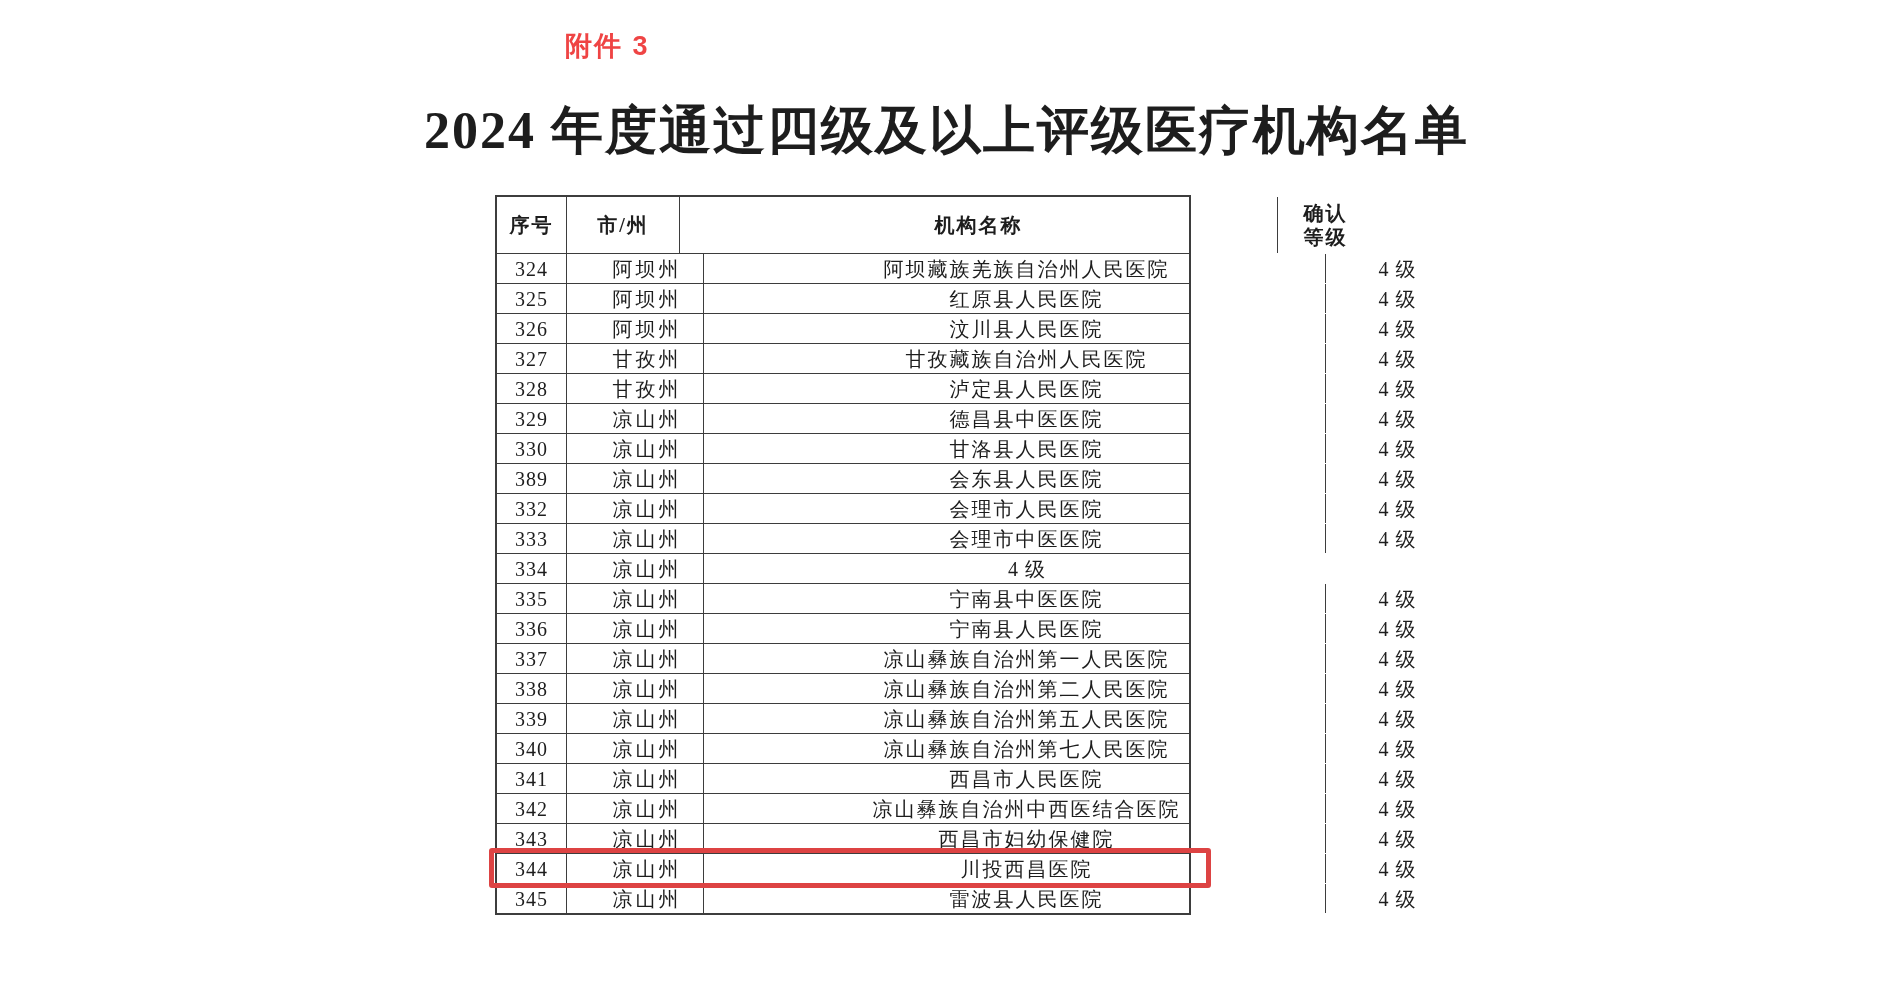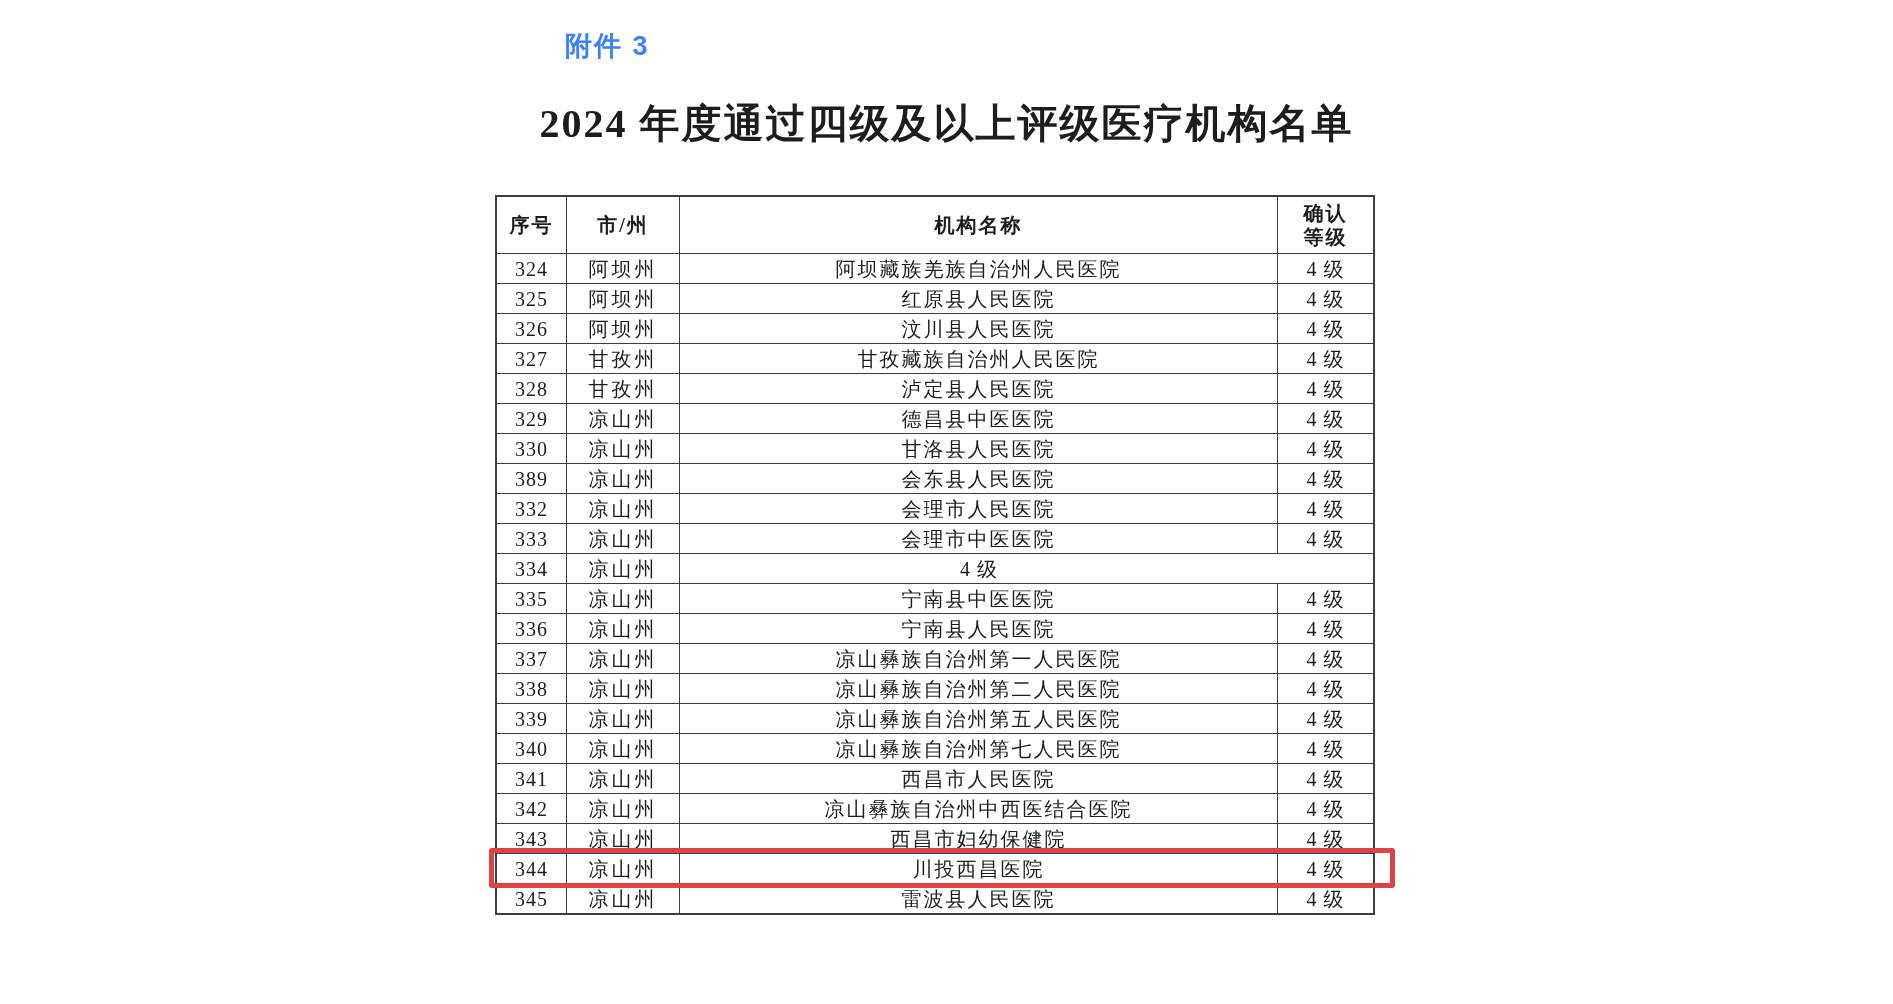--- a/index.html
+++ b/index.html
@@ -12,29 +12,29 @@
     position:relative;
     width:1893px;height:1004px;
     background:#ffffff;
     overflow:hidden;
     font-family:"Liberation Serif","DejaVu Serif",serif;
     color:var(--text);
   }
   .attachment{
     position:absolute;left:565px;top:28px;
     font-family:"Liberation Sans","DejaVu Sans",sans-serif;
-    font-weight:700;font-size:27px;letter-spacing:2px;color:#3b82f6;
+    font-weight:700;font-size:27px;letter-spacing:2px;color:#ef4444;
   }
   .doc-title{
     position:absolute;left:0;top:96px;width:1893px;
     text-align:center;
-    font-size:40px;font-weight:700;letter-spacing:2px;
+    font-size:52px;font-weight:700;letter-spacing:2px;
   }
   .table{
-    position:absolute;left:495px;top:195px;width:880px;
+    position:absolute;left:495px;top:195px;width:696px;
     box-sizing:border-box;
     border:2px solid var(--border);
     background:#fff;
   }
   .row{
     display:grid;
     grid-template-columns:70px 113px 598px 95px;
   }
   .cell{
     box-sizing:border-box;
@@ -42,20 +42,21 @@
     font-size:20px;line-height:1.2;
     text-align:center;
     overflow:hidden;
   }
   .cell:not(.last){border-right:1.5px solid var(--border);}
   .header-row{height:56px;font-weight:700;}
   .header-row .cell{flex-direction:column;letter-spacing:2px;}
   .data-row{
     box-sizing:border-box;height:30px;
     border-top:1.5px solid var(--border);
+    gap:24px;
   }
   .c-index{letter-spacing:1px;}
   .c-region{letter-spacing:3px;}
   .c-name{letter-spacing:2px;}
   .c-level{letter-spacing:1px;}
   .data-row.highlighted{position:relative;}
   .data-row.highlighted::after{
     content:"";
     position:absolute;
     left:-8px;right:-22px;top:-6px;bottom:-5px;

